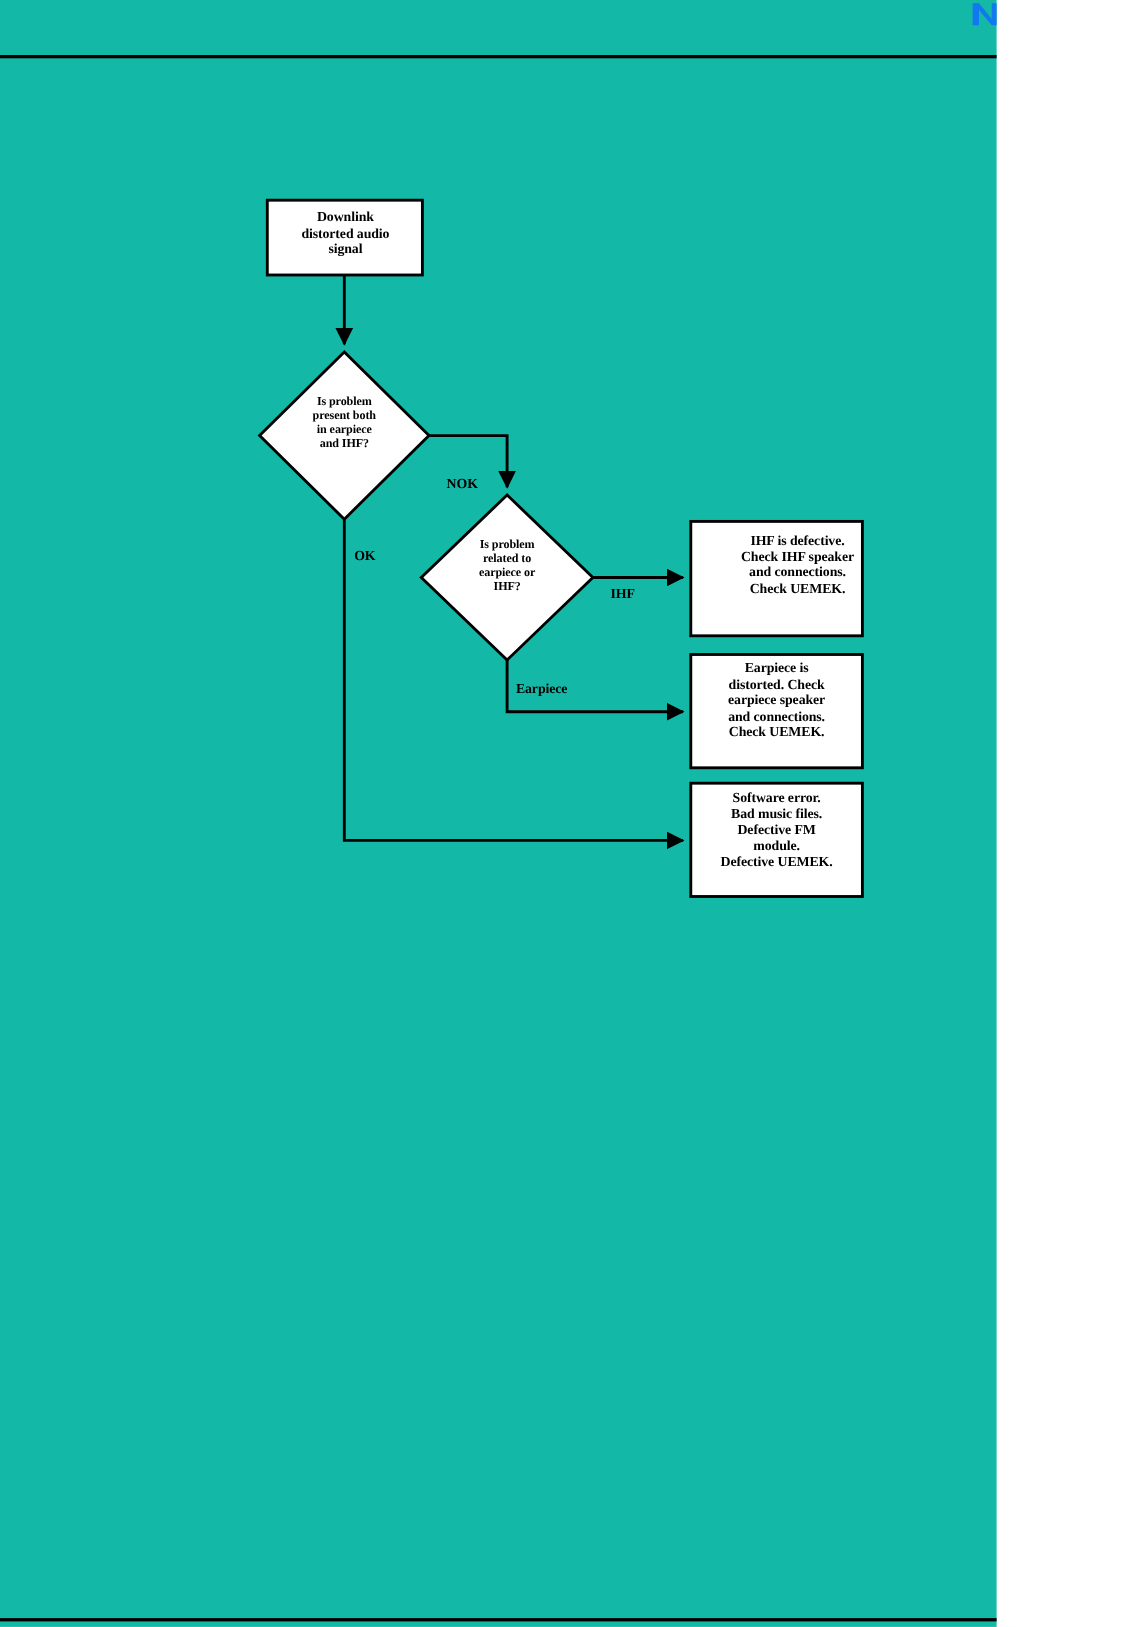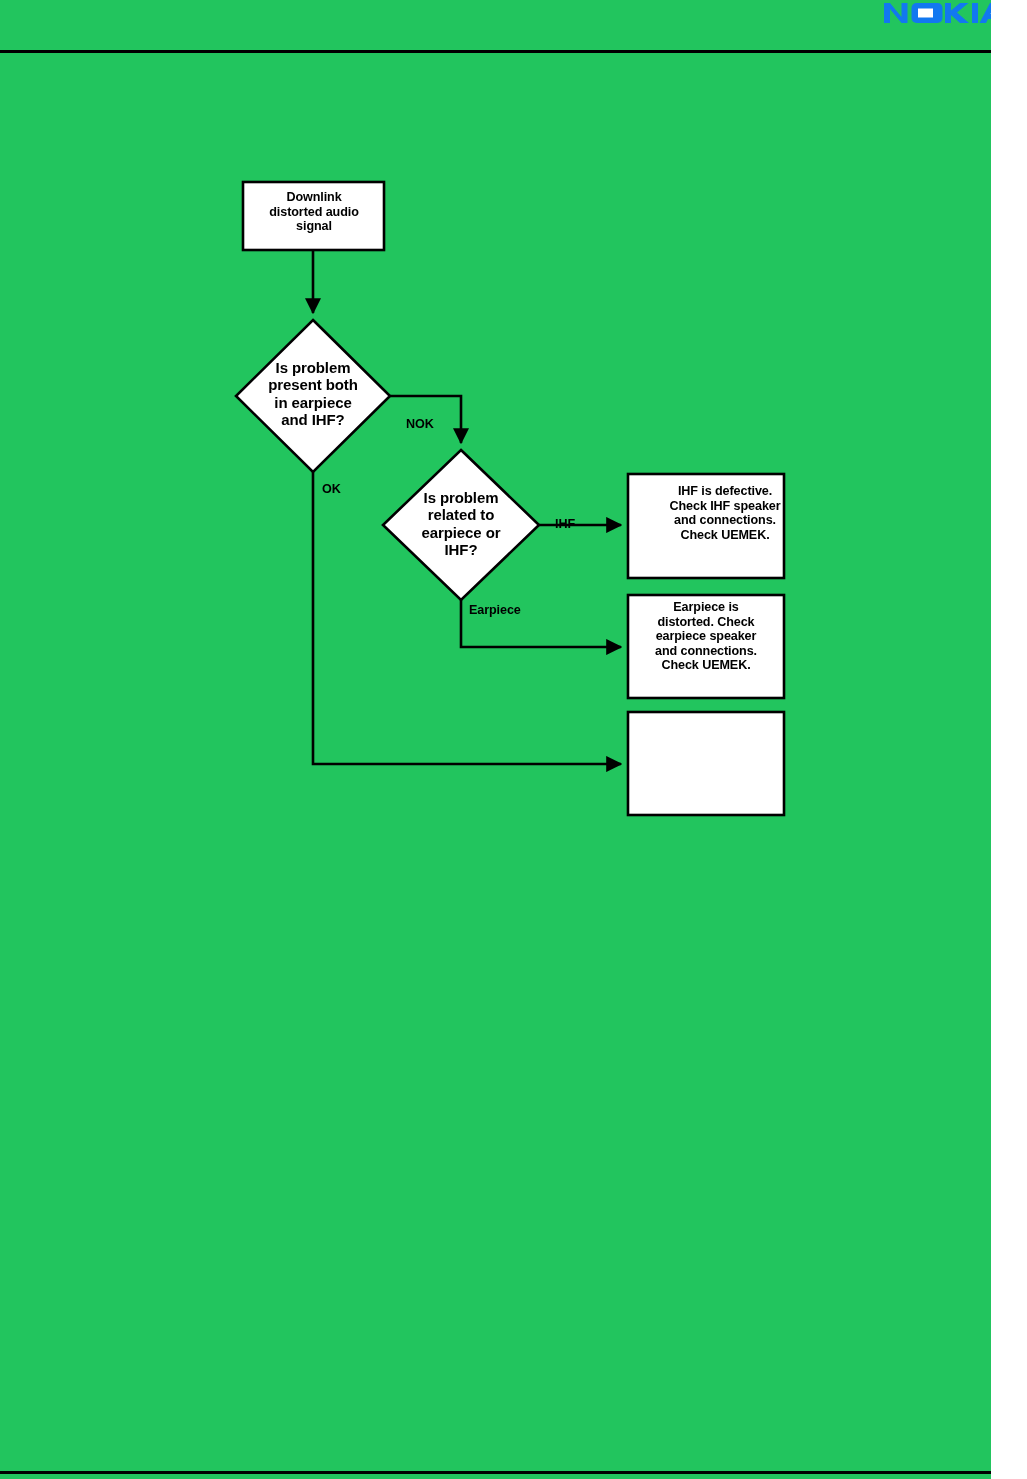--- a/index.html
+++ b/index.html
@@ -7,24 +7,25 @@
     margin: 0;
     padding: 0;
     background: #ffffff;
   }
   body {
     font-family: "Liberation Sans", sans-serif;
     color: #000000;
   }
   #page {
     position: relative;
-    width: 991px;
+    width: 906px;
     height: 1479px;
-    background: #22c55e;
+    background: #14b8a6;
     overflow: hidden;
+    font-family: Liberation Serif, serif;
   }
 
   
   #nokia-logo {
     position: absolute;
     left: 884px;
     top: 1px;
     width: 128px;
     height: 24px;
   }
@@ -58,28 +59,29 @@
   .node-text {
     position: absolute;
     text-align: center;
     font-weight: bold;
     color: #000000;
     line-height: 1.16;
     white-space: pre-line;
     letter-spacing: -0.1px;
   }
   .box-text { font-size: 12.6px; }
-  .diamond-text { font-size: 15px; }
+  .diamond-text { font-size: 11px; }
   .edge-label {
     position: absolute;
     font-weight: bold;
     font-size: 12.6px;
     color: #000000;
     white-space: nowrap;
     letter-spacing: -0.1px;
+    margin-top: 16px;
   }
 
   
   #text-start      { left: 246px; top: 190px; width: 136px; }
   #text-decision-1 { left: 248px; top: 359px; width: 130px; }
   #text-decision-2 { left: 396px; top: 489px; width: 130px; }
   #text-result-ihf      { left: 650px; top: 484px; width: 150px; }
   #text-result-earpiece { left: 631px; top: 600px; width: 150px; }
   #text-result-software { left: 631px; top: 718px; width: 150px; }
 
@@ -162,20 +164,25 @@
 Check IHF speaker
 and connections.
 Check UEMEK.</div>
 
   <div class="node-text box-text" id="text-result-earpiece">Earpiece is
 distorted. Check
 earpiece speaker
 and connections.
 Check UEMEK.</div>
 
+  <div class="node-text box-text" id="text-result-software">Software error.
+Bad music files.
+Defective FM
+module.
+Defective UEMEK.</div>
 
   <div class="edge-label" id="label-nok">NOK</div>
 
   <div class="edge-label" id="label-ok">OK</div>
 
   <div class="edge-label" id="label-ihf">IHF</div>
 
   <div class="edge-label" id="label-earpiece">Earpiece</div>
 
 </div>

